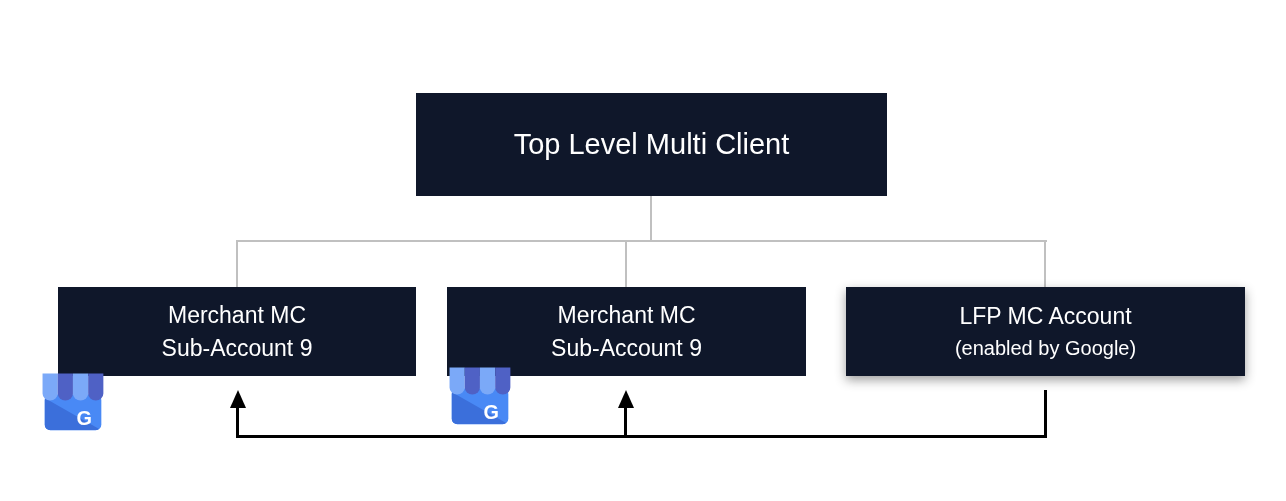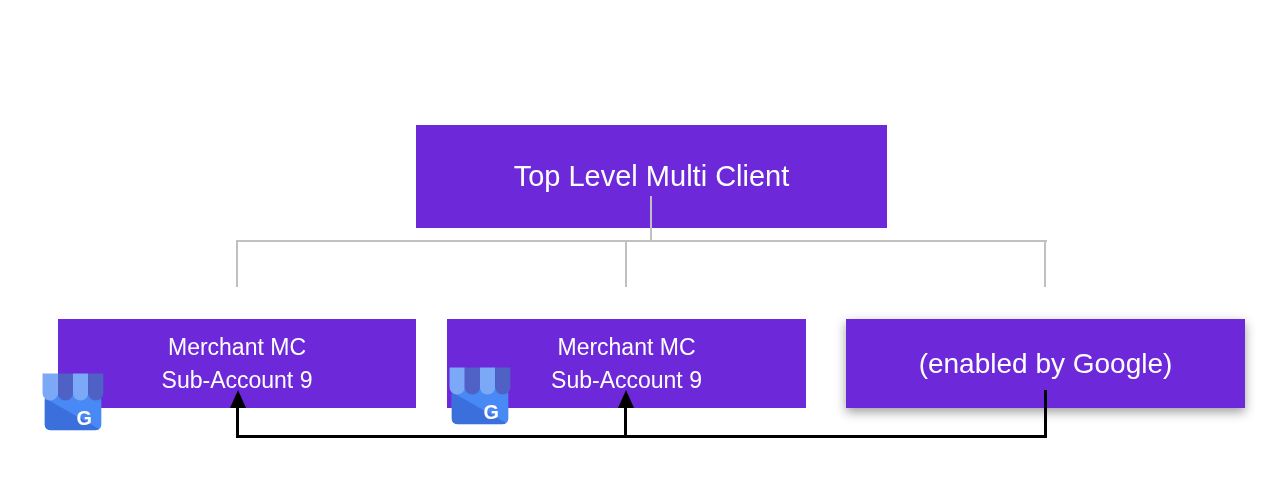--- a/index.html
+++ b/index.html
@@ -9,28 +9,27 @@
   .canvas {
     position: relative;
     width: 1286px;
     height: 501px;
     background: #ffffff;
     overflow: hidden;
   }
 
   .node {
     position: absolute;
-    background: #6d28d9;
+    background: #0f172a;
     color: #ffffff;
     display: flex;
     flex-direction: column;
     align-items: center;
     justify-content: center;
     text-align: left;
-    margin-top: 32px;
   }
 
   .node-root {
     left: 416px; top: 93px;
     width: 471px; height: 103px;
     font-size: 29px;
     line-height: 41px;
   }
 
   .node-child {
@@ -39,21 +38,21 @@
     font-size: 23px;
     line-height: 33px;
   }
 
   .node-sub1 { left: 58px;  width: 358px; }
   .node-sub2 { left: 447px; width: 359px; }
   .node-lfp  {
     left: 846px; width: 399px;
     box-shadow: 0 4px 10px rgba(40,40,40,0.45);
   }
-  .node-lfp .line-small { font-size: 28px; line-height: 30px; }
+  .node-lfp .line-small { font-size: 20px; line-height: 30px; }
 
   
   .conn-gray {
     position: absolute;
     background: #c0c0c0;
   }
 
   
   .conn-black {
     position: absolute;
@@ -92,20 +91,21 @@
     <div>Merchant MC</div>
     <div>Sub-Account 9</div>
   </div>
 
   <div class="node node-child node-sub2">
     <div>Merchant MC</div>
     <div>Sub-Account 9</div>
   </div>
 
   <div class="node node-child node-lfp">
+    <div>LFP MC Account</div>
     <div class="line-small">(enabled by Google)</div>
   </div>
 
   <div class="conn-black" style="left:1044px; top:390px; width:3px; height:48px;"></div>
   <div class="conn-black" style="left:236px; top:435px; width:811px; height:3px;"></div>
   <div class="conn-black" style="left:236px; top:406px; width:3px; height:32px;"></div>
   <div class="conn-black" style="left:624px; top:406px; width:3px; height:32px;"></div>
   <div class="arrowhead-up" style="left:230px; top:390px;"></div>
   <div class="arrowhead-up" style="left:618px; top:390px;"></div>
 

